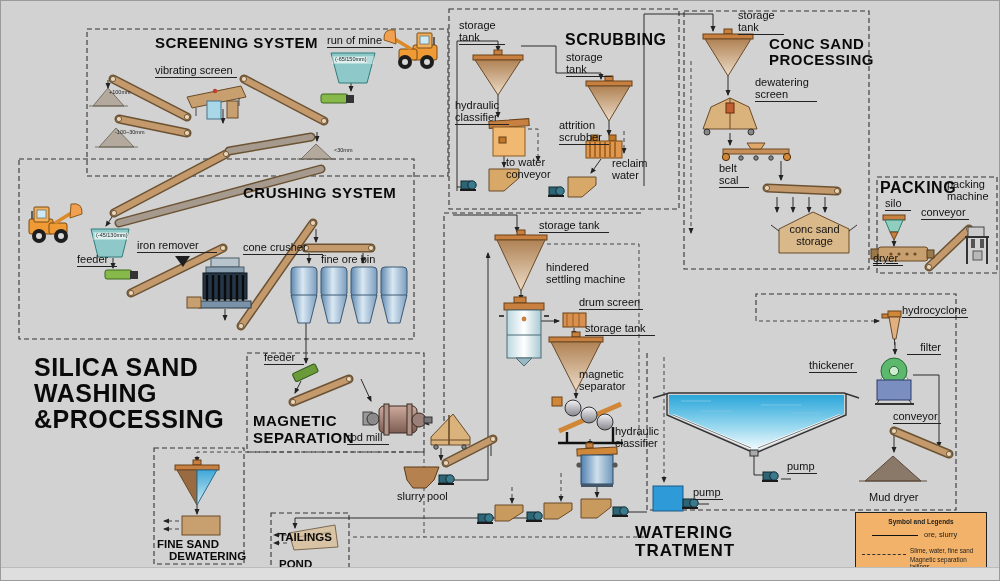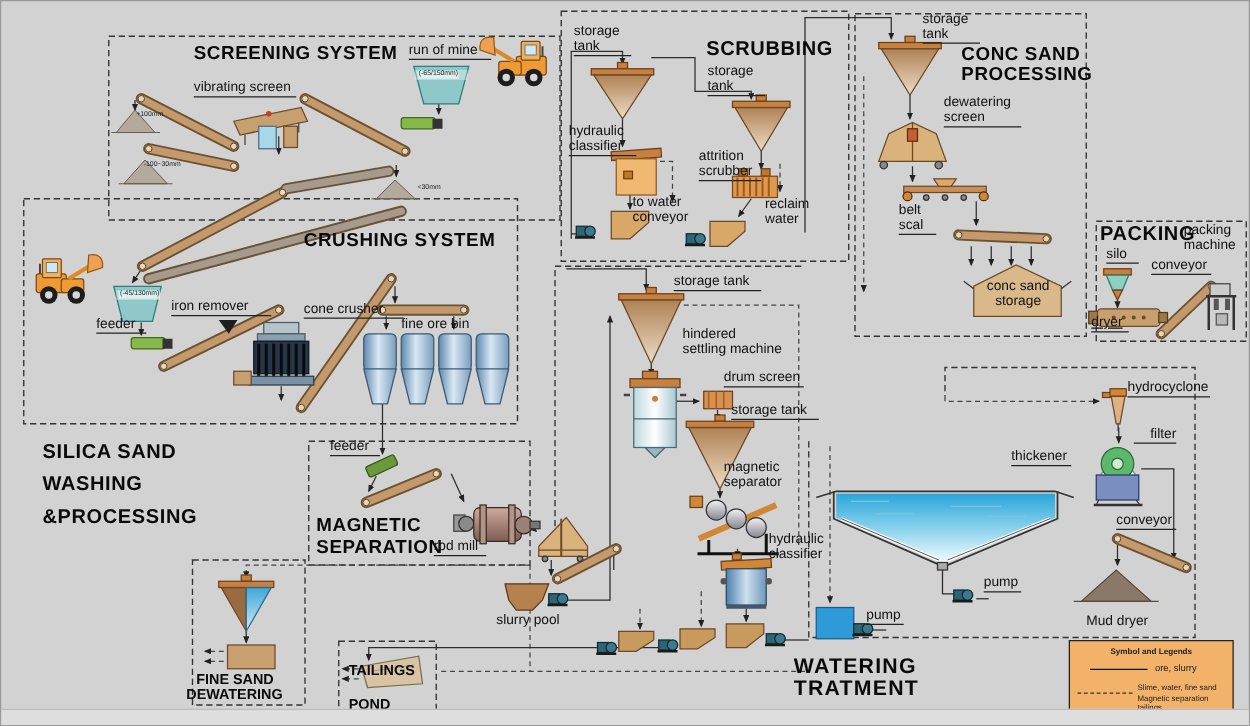--- a/index.html
+++ b/index.html
@@ -6,21 +6,21 @@
   #stage{position:relative;width:1000px;height:581px;background:#d2d2d2;overflow:hidden;border:1px solid #9a9a9a;box-sizing:border-box;}
   #diagram{position:absolute;left:0;top:0;}
   .lbl{position:absolute;font-size:11px;line-height:1.1;color:#111;white-space:normal;}
   .ul{border-bottom:1px solid #222;padding-bottom:1px;}
   .tiny{position:absolute;font-size:5.5px;line-height:1;color:#222;}
   .tag{background:rgba(255,255,255,.55);padding:0 1px;}
   .ttl{position:absolute;font-weight:bold;font-size:15px;letter-spacing:.5px;color:#0a0a0a;line-height:1.05;}
   .ttl16{font-size:16px;}
   .ttl17{font-size:17px;letter-spacing:1px;}
   .ttlS{position:absolute;font-weight:bold;font-size:11.5px;color:#0a0a0a;line-height:1.1;}
-  .main-ttl{position:absolute;font-weight:bold;font-size:16px;letter-spacing:.5px;color:#0a0a0a;}
+  .main-ttl{position:absolute;font-weight:bold;font-size:25px;letter-spacing:.5px;color:#0a0a0a;}
   .legend{position:absolute;left:854px;top:511px;width:132px;height:58px;background:#f2b269;border:1.5px solid #222;box-sizing:border-box;}
   .legend .lt{position:absolute;left:0;top:5px;width:100%;text-align:center;font-size:6.5px;font-weight:bold;color:#222;}
   .legend .sl{position:absolute;left:16px;top:22px;width:46px;border-top:1.6px solid #111;}
   .legend .sv{position:absolute;left:68px;top:17px;font-size:7.5px;color:#222;}
   .legend .dl{position:absolute;left:6px;top:41px;width:44px;border-top:1px dashed #333;}
   .legend .dv1{position:absolute;left:54px;top:34px;font-size:6.3px;color:#222;}
   .legend .dv2{position:absolute;left:54px;top:43px;font-size:6.3px;color:#222;}
   .botstrip{position:absolute;left:0;top:566px;width:1000px;height:15px;background:#dedede;border-top:1px solid #bcbcbc;}
 </style>
 </head>
@@ -608,21 +608,21 @@
 <div class="lbl ul" style="left:808px;top:358px;width:48px;">thickener</div>
 <div class="lbl ul" style="left:901px;top:303px;width:66px;">hydrocyclone</div>
 <div class="lbl ul" style="left:906px;top:340px;width:34px;text-align:right;">filter</div>
 <div class="lbl ul" style="left:892px;top:409px;width:48px;">conveyor</div>
 <div class="lbl ul" style="left:786px;top:459px;width:30px;">pump</div>
 <div class="lbl ul" style="left:692px;top:485px;width:30px;">pump</div>
 <div class="lbl" style="left:868px;top:490px;width:60px;">Mud dryer</div>
 <div class="ttl ttl17" style="left:634px;top:507px;width:200px;margin-top:16px;">WATERING TRATMENT</div>
 
 <div class="ttlS" style="left:156px;top:537px;">FINE SAND</div>
-<div class="ttlS" style="left:148px;top:549px;">DEWATERING</div>
+<div class="ttlS" style="left:168px;top:549px;">DEWATERING</div>
 <div class="ttlS" style="left:278px;top:530px;">TAILINGS</div>
 <div class="ttlS" style="left:278px;top:557px;">POND</div>
 
 <div class="main-ttl" style="left:33px;top:352px;">SILICA SAND</div>
 <div class="main-ttl" style="left:33px;top:378px;">WASHING</div>
 <div class="main-ttl" style="left:33px;top:404px;">&amp;PROCESSING</div>
 
 <div class="legend">
   <div class="lt">Symbol and Legends</div>
   <div class="sl"></div>

